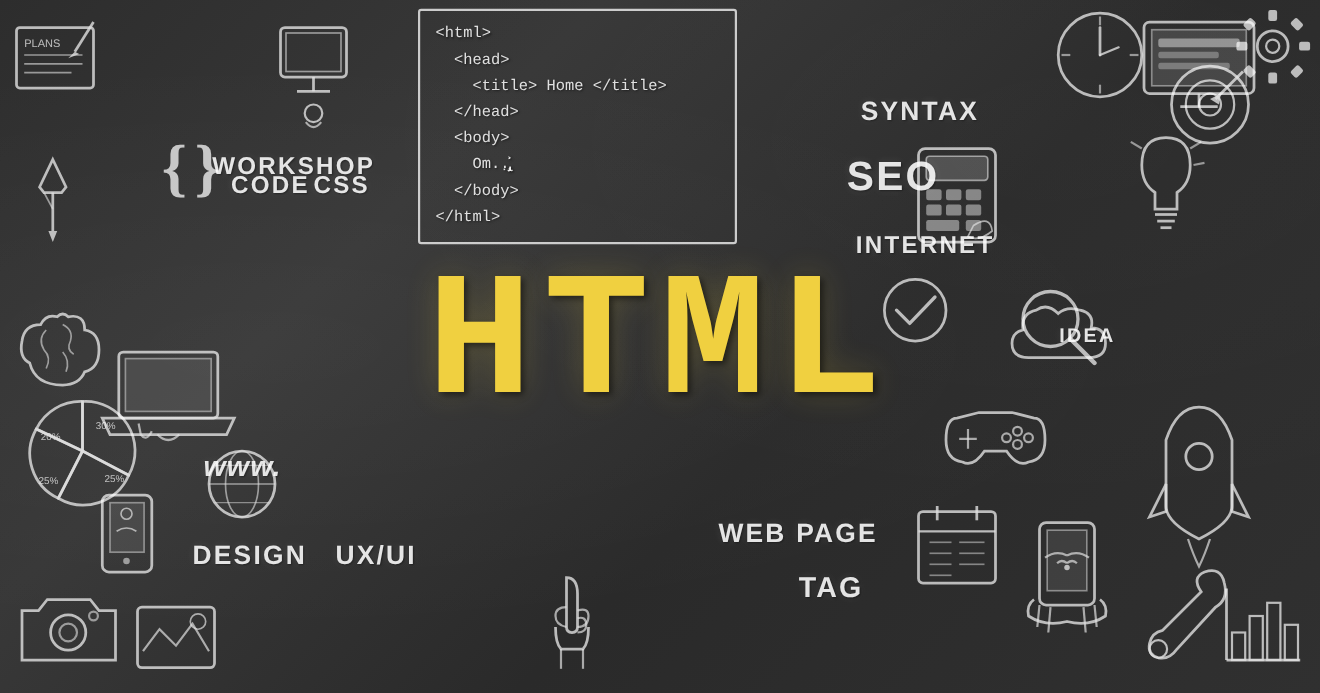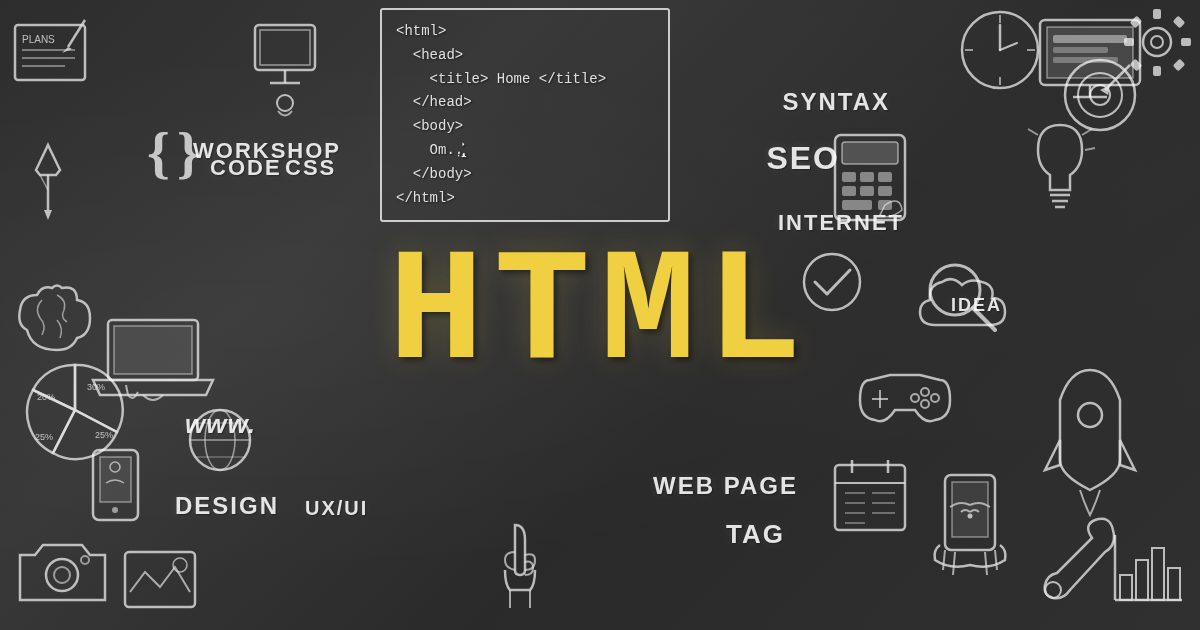--- a/index.html
+++ b/index.html
@@ -107,31 +107,31 @@
       font-size: 22px;
     }
 
     .label-syntax {
       top: 88px; right: 310px;
       font-size: 24px;
       margin-left: 44px;
     }
 
     .label-seo {
-      top: 140px; right: 360px;
-      font-size: 32px;
+      top: 140px; right: 346px;
+      font-size: 37px;
     }
 
     .label-internet {
       top: 210px; right: 296px;
       font-size: 22px;
     }
 
     .label-idea {
-      top: 295px; right: 198px;
+      top: 295px; right: 186px;
       font-size: 18px;
       margin-left: 16px;
     }
 
     .label-notepad {
       top: 415px; right: 210px;
       font-size: 22px;
     }
 
     .label-www {
@@ -142,21 +142,21 @@
       letter-spacing: 1px;
     }
 
     .label-design {
       bottom: 110px; left: 175px;
       font-size: 24px;
     }
 
     .label-uxui {
       bottom: 110px; left: 305px;
-      font-size: 20px;
+      font-size: 24px;
     }
 
     .label-webpage {
       bottom: 130px; right: 402px;
       font-size: 24px;
     }
 
     .label-tag {
       bottom: 80px; right: 415px;
       font-size: 26px;

